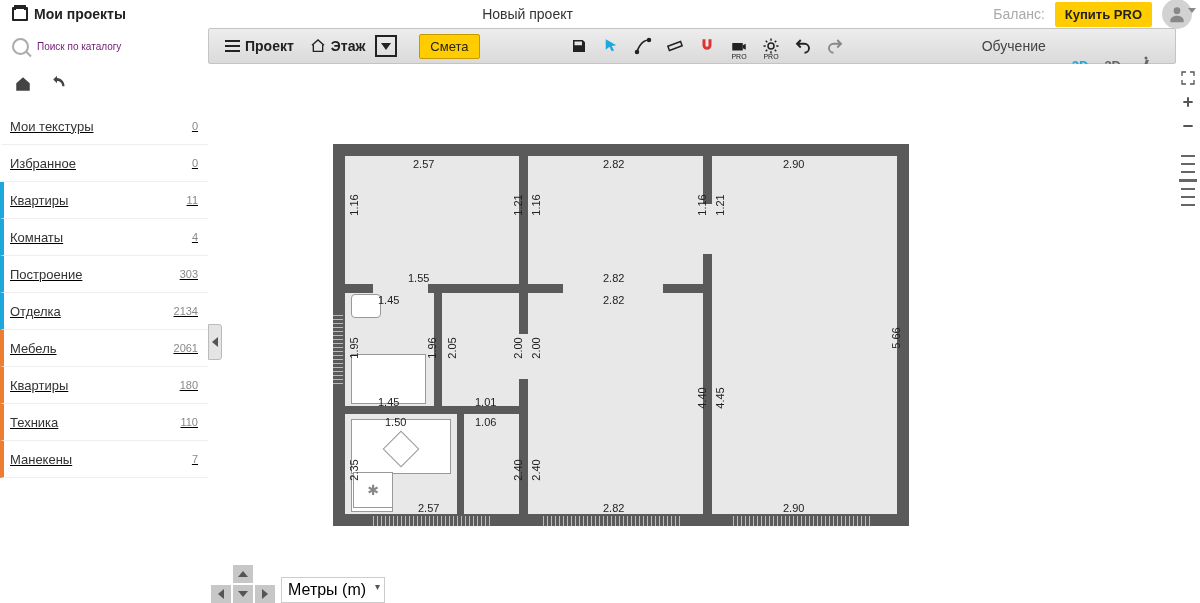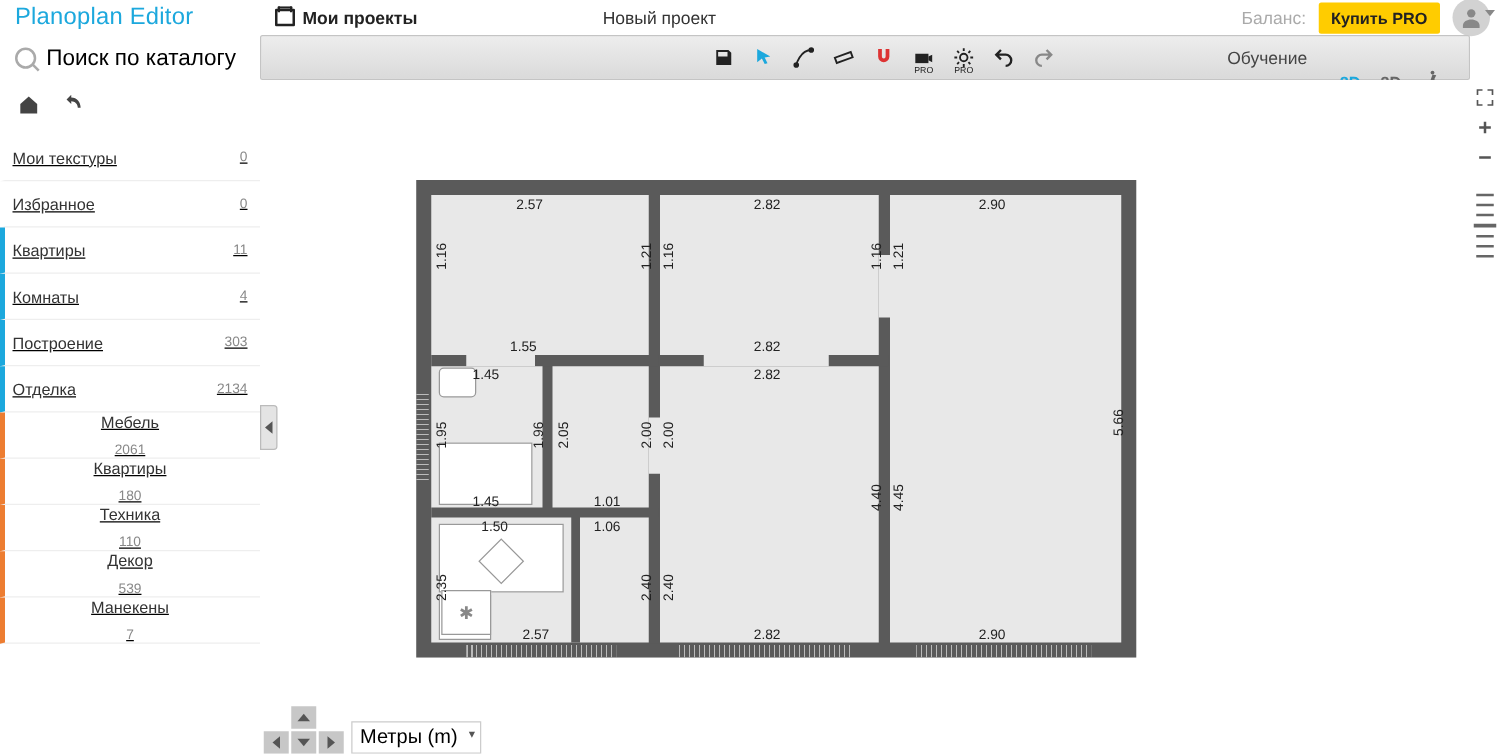--- a/index.html
+++ b/index.html
@@ -15,21 +15,21 @@
 .balance { font-size:14px; color:#aaa; }
 .pro-btn { background:#ffcc00; color:#222; font-size:13px; font-weight:700; padding:5px 10px; border:none; cursor:pointer; border-radius:2px;}
 .avatar-wrap { width:30px; height:30px; border-radius:50%; background:#d2d2d2; display:flex; align-items:center; justify-content:center; position:relative;}
 .avatar-wrap svg { width:20px; height:20px; fill:#888;}
 .avatar-arrow { position:absolute; right:-4px; top:9px; width:0; height:0; border-left:4px solid transparent; border-right:4px solid transparent; border-top:5px solid #888;}
 
 .second-bar { position:absolute; left:0; top:28px; width:1200px; height:36px; display:flex; }
 .search-area { width:208px; display:flex; align-items:center; gap:8px; padding-left:12px; color:#aaa;}
 .search-icon { width:17px; height:17px; border:2px solid #aaa; border-radius:50%; position:relative;}
 .search-icon::after { content:""; position:absolute; width:7px; height:2px; background:#aaa; transform:rotate(45deg); right:-5px; bottom:-2px;}
-.search-text { font-size:18px; color:#000000;}
+.search-text { font-size:10px; color:#701a75;}
 .toolbar { flex:1; background:linear-gradient(#ededed,#dadada); border:1px solid #c4c4c4; border-radius:2px; margin-right:24px; display:flex; align-items:center; padding:0 6px; gap:2px; position:relative;}
 .tool-group { display:flex; align-items:center; gap:4px; padding:0 4px; }
 .btn-plain { background:none; border:none; padding:4px 6px; font-size:14px; font-weight:700; color:#222; cursor:pointer; display:flex; align-items:center; gap:5px;}
 .hamburger { width:15px; height:12px; display:flex; flex-direction:column; justify-content:space-between;}
 .hamburger span { height:2px; background:#222; }
 .dd-square { width:22px; height:22px; border:2px solid #222; display:flex; align-items:center; justify-content:center;}
 .dd-square .tri { width:0; height:0; border-left:5px solid transparent; border-right:5px solid transparent; border-top:7px solid #222;}
 .amber-btn { background:#ffcc00; border:1px solid #c49a00; color:#222; font-size:13px; font-weight:400; padding:4px 10px; cursor:pointer; border-radius:2px;}
 .tool-icons { display:flex; align-items:center; gap:12px; position:absolute; left:360px;}
 .ti { width:20px; height:20px; display:flex; align-items:center; justify-content:center; cursor:pointer;}
@@ -44,21 +44,21 @@
 .side-nav { position:absolute; left:0; top:64px; width:208px; height:539px; background:#fff; }
 .nav-ico-row { height:44px; display:flex; align-items:center; gap:16px; padding-left:14px;}
 .nav-ico-row svg { width:18px; height:18px; fill:#444;}
 .catalog { overflow-y:scroll; height:495px;text-decoration:underline;}
 .catalog::-webkit-scrollbar{width:10px;background:#f0f0f0;}
 .catalog::-webkit-scrollbar-thumb{background:#c0c0c0;border-radius:2px;}
 .cat-item { display:flex; align-items:center; height:37px; border-left:4px solid transparent; border-bottom:1px solid #eee; padding:0 10px 0 6px; cursor:pointer; font-size:13px; color:#333;}
 .cat-item .lab { flex:1; }
 .cat-item .cnt { font-size:11px; color:#888;}
 .c-blue{border-left-color:#1ca8dd;}
-.c-orange{border-left-color:#ed7d31;flex-direction:column;}
+.c-orange{border-left-color:#ed7d31;}
 .c-gray{border-left-color:#ccc;}
 
 .canvas-wrap { position:absolute; left:208px; top:64px; width:962px; height:539px; background:#fff; overflow:hidden;}
 .canvas { position:absolute; left:0; top:0; width:962px; height:539px; background:#fff;}
 .slide-handle { position:absolute; left:0; top:260px; width:14px; height:36px; background:#e4e4e4; border:1px solid #bbb; display:flex; align-items:center; justify-content:center; cursor:pointer; border-radius:0 3px 3px 0;}
 .slide-handle .tri{width:0;height:0;border-top:5px solid transparent;border-bottom:5px solid transparent;border-right:6px solid #555;}
 
 .fp { position:absolute; left:125px; top:80px; width:576px; height:382px; }
 .fp .outer { position:absolute; left:0; top:0; width:576px; height:382px; border:12px solid #5a5a5a; background:#e8e8e8;}
 
@@ -78,21 +78,20 @@
 .nav-pad .pb { background:#c7c7c7; display:flex; align-items:center; justify-content:center; cursor:pointer;}
 .nav-pad .pb .tri { width:0;height:0;}
 .units-dd { background:#fff; border:1px solid #ccc; font-size:16px; padding:3px 18px 3px 6px; cursor:pointer; position:relative;}
 .units-dd::after{content:"▾"; position:absolute; right:4px; top:3px; font-size:10px; color:#555;}
 
 </style>
 </head>
 <body>
 
 <div class="topbar">
-  <div class="app-title">Planoplan Editor</div>
   <div class="proj-link">
     <span class="proj-folder"></span>
     <span>Мои проекты</span>
   </div>
   <div class="top-center">Новый проект</div>
   <div class="top-right">
     <span class="balance">Баланс:</span>
     <button class="pro-btn">Купить PRO</button>
     <div class="avatar-wrap">
       <svg viewBox="0 0 24 24">
@@ -103,20 +102,42 @@
     </div>
   </div>
 </div>
 
 <div class="second-bar">
   <div class="search-area">
     <span class="search-icon"></span>
     <span class="search-text">Поиск по каталогу</span>
   </div>
   <div class="toolbar">
+    <div class="tool-group">
+      <button class="btn-plain">
+        <span class="hamburger">
+            <span></span>
+            <span></span>
+            <span></span>
+          </span>
+        <span>Проект</span>
+      </button>
+      <button class="btn-plain">
+        <svg width="16" height="16" viewBox="0 0 24 24" fill="none" stroke="#222" stroke-width="2">
+            <path d="M3 11l9-8 9 8"></path>
+            <path d="M5 10v10h14V10"></path>
+          </svg>
+        <span>Этаж</span>
+      </button>
+      <span class="dd-square">
+          <span class="tri"></span>
+        </span>
+      <span style="width:14px"></span>
+      <button class="amber-btn">Смета</button>
+    </div>
 
     <div class="tool-icons">
       <span class="ti">
           <svg viewBox="0 0 24 24" fill="#222">
             <path d="M4 4h13l3 3v13H4z M6 6v5h10V6 M8 14h8v6H8z"></path>
           </svg>
         </span>
       <span class="ti">
           <svg viewBox="0 0 24 24" fill="#1ca8dd">
             <path d="M5 3l14 8-6 1 3 6-3 1-3-6-5 4z"></path>
@@ -216,24 +237,20 @@
         <span class="lab">Мебель</span>
         <span class="cnt">2061</span>
       </div>
     <div class="cat-item c-orange">
         <span class="lab">Квартиры</span>
         <span class="cnt">180</span>
       </div>
     <div class="cat-item c-orange">
         <span class="lab">Техника</span>
         <span class="cnt">110</span>
-      </div>
-    <div class="cat-item c-orange">
-        <span class="lab">Декор</span>
-        <span class="cnt">539</span>
       </div>
     <div class="cat-item c-orange">
         <span class="lab">Манекены</span>
         <span class="cnt">7</span>
       </div>
   </div>
 </div>
 
 <div class="canvas-wrap">
   <div class="canvas">

